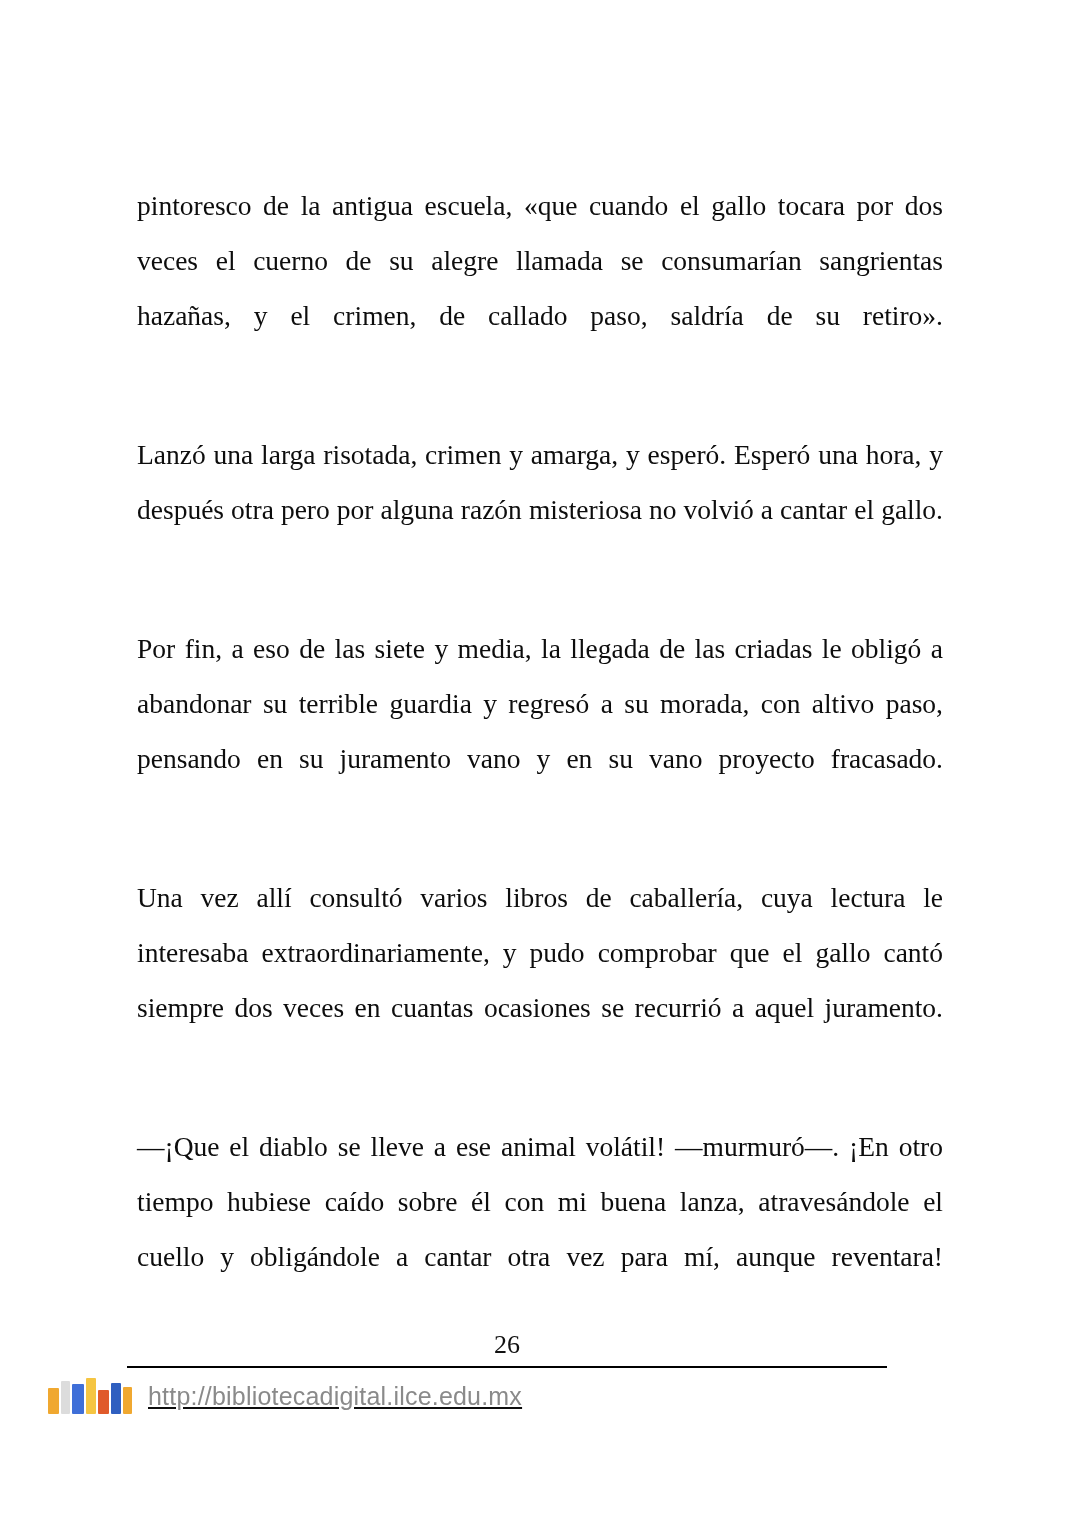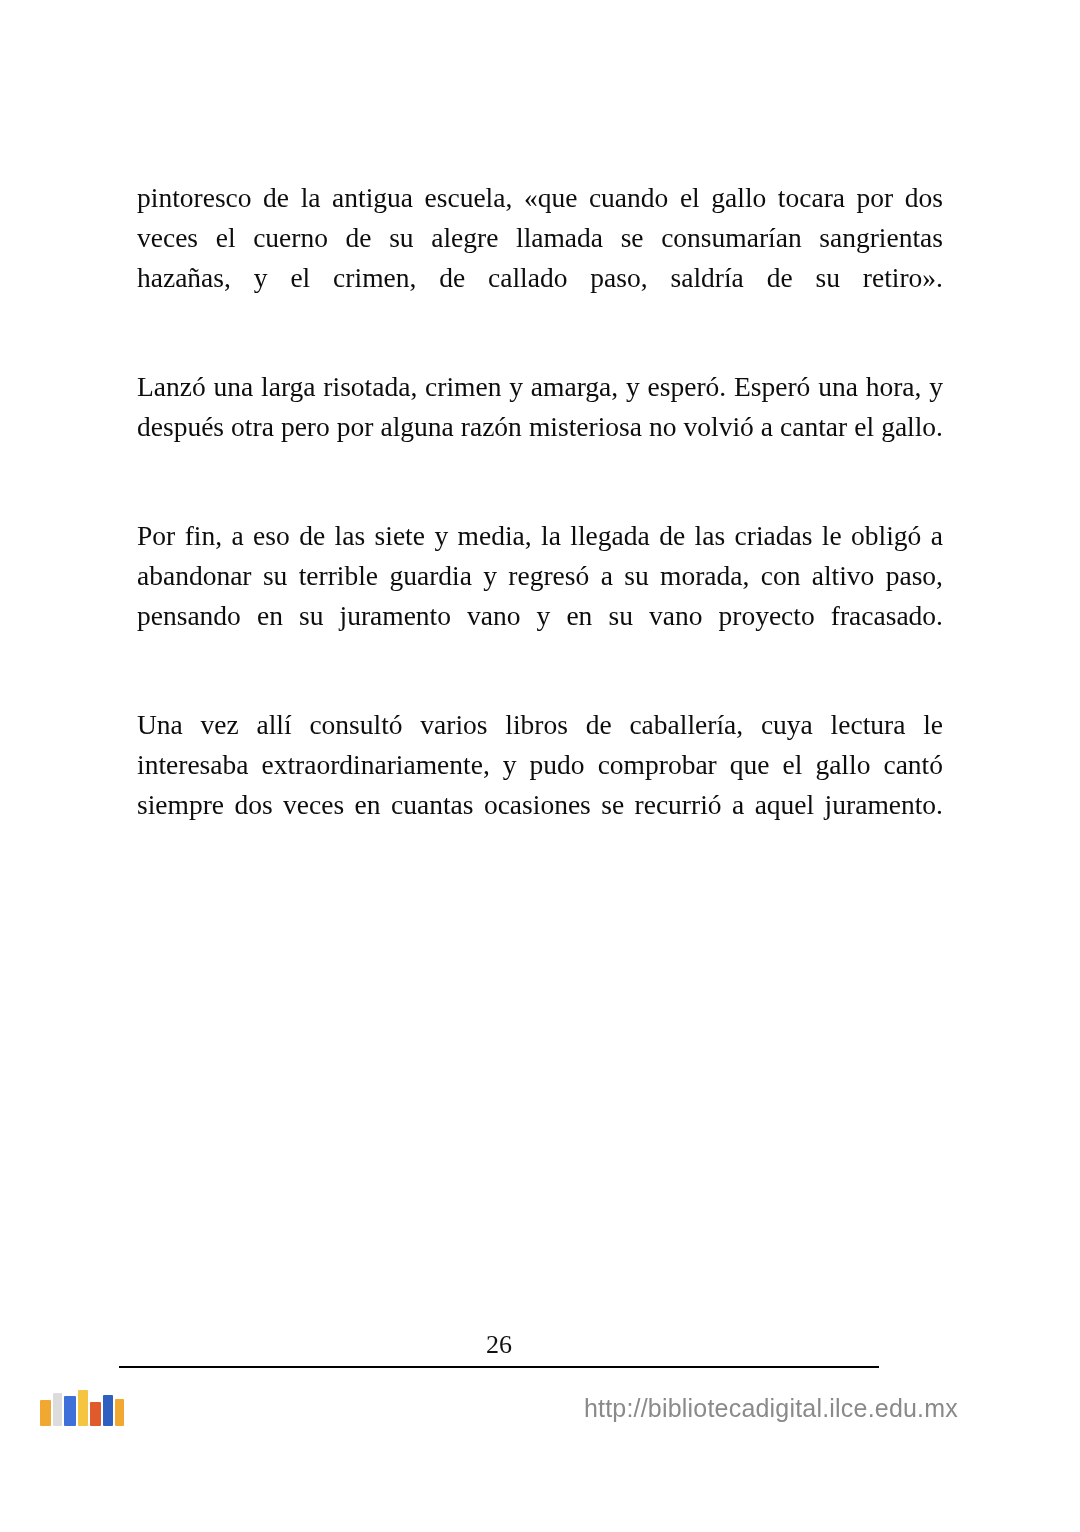--- a/index.html
+++ b/index.html
@@ -25,64 +25,65 @@
   }
   .content {
     position: absolute;
     left: 137px;
     top: 178px;
     width: 806px;
   }
   p.para {
     margin: 0;
     font-size: 27.5px;
-    line-height: 40px;
+    line-height: 55px;
     text-align: justify;
     text-justify: inter-word;
     -webkit-hyphens: none;
     hyphens: none;
   }
   p.para.gap {
     margin-top: 29px;
   }
   p.para.tight {
     margin-top: 0;
   }
   
   p.para::after {
     content: "";
     display: inline-block;
     width: 100%;
   }
   .footer {
     position: absolute;
-    left: 4px;
+    left: 12px;
     top: 1330px;
     width: 918px;
     text-align: center;
     padding-left: 36px;
   }
   .page-number {
     font-size: 26px;
     font-family: "Liberation Serif", serif;
     color: #111;
     line-height: 30px;
   }
   .rule {
     width: 760px;
     height: 2px;
     background: #000;
     margin: 6px auto 0 auto;
   }
   .url-row {
-    margin-top: 22px;
+    margin-top: 10px;
     display: flex;
     align-items: center;
-    justify-content: space-between;
+    justify-content: flex-start;
     gap: 14px;
+    text-decoration: underline;
   }
   .books-icon {
     display: inline-block;
     width: 86px;
     height: 36px;
     position: relative;
   }
   .books-icon i {
     position: absolute;
     bottom: 0;
@@ -99,20 +100,21 @@
 </head>
 <body>
 
 <div class="page">
 
   <div class="content">
     <p class="para tight">pintoresco de la antigua escuela, «que cuando el gallo tocara por dos veces el cuerno de su alegre llamada se consumarían sangrientas hazañas, y el crimen, de callado paso, saldría de su retiro».</p>
     <p class="para gap">Lanzó una larga risotada, crimen y amarga, y esperó. Esperó una hora, y después otra pero por alguna razón misteriosa no volvió a cantar el gallo.</p>
     <p class="para gap">Por fin, a eso de las siete y media, la llegada de las criadas le obligó a abandonar su terrible guardia y regresó a su morada, con altivo paso, pensando en su juramento vano y en su vano proyecto fracasado.</p>
     <p class="para gap">Una vez allí consultó varios libros de caballería, cuya lectura le interesaba extraordinariamente, y pudo comprobar que el gallo cantó siempre dos veces en cuantas ocasiones se recurrió a aquel juramento.</p>
+    <p class="para gap">—¡Que el diablo se lleve a ese animal volátil! —murmuró—. ¡En otro tiempo hubiese caído sobre él con mi buena lanza, atravesándole el cuello y obligándole a cantar otra vez para mí, aunque reventara!</p>
   </div>
 
   <div class="footer">
     <div class="page-number">26</div>
     <div class="rule"></div>
     <div class="url-row">
       <span class="books-icon">
         <i style="left:0px;  width:11px; height:26px; background:#f0a830;"></i>
         <i style="left:13px; width:9px;  height:33px; background:#dcdcdc;"></i>
         <i style="left:24px; width:12px; height:30px; background:#3f6fd8;"></i>

